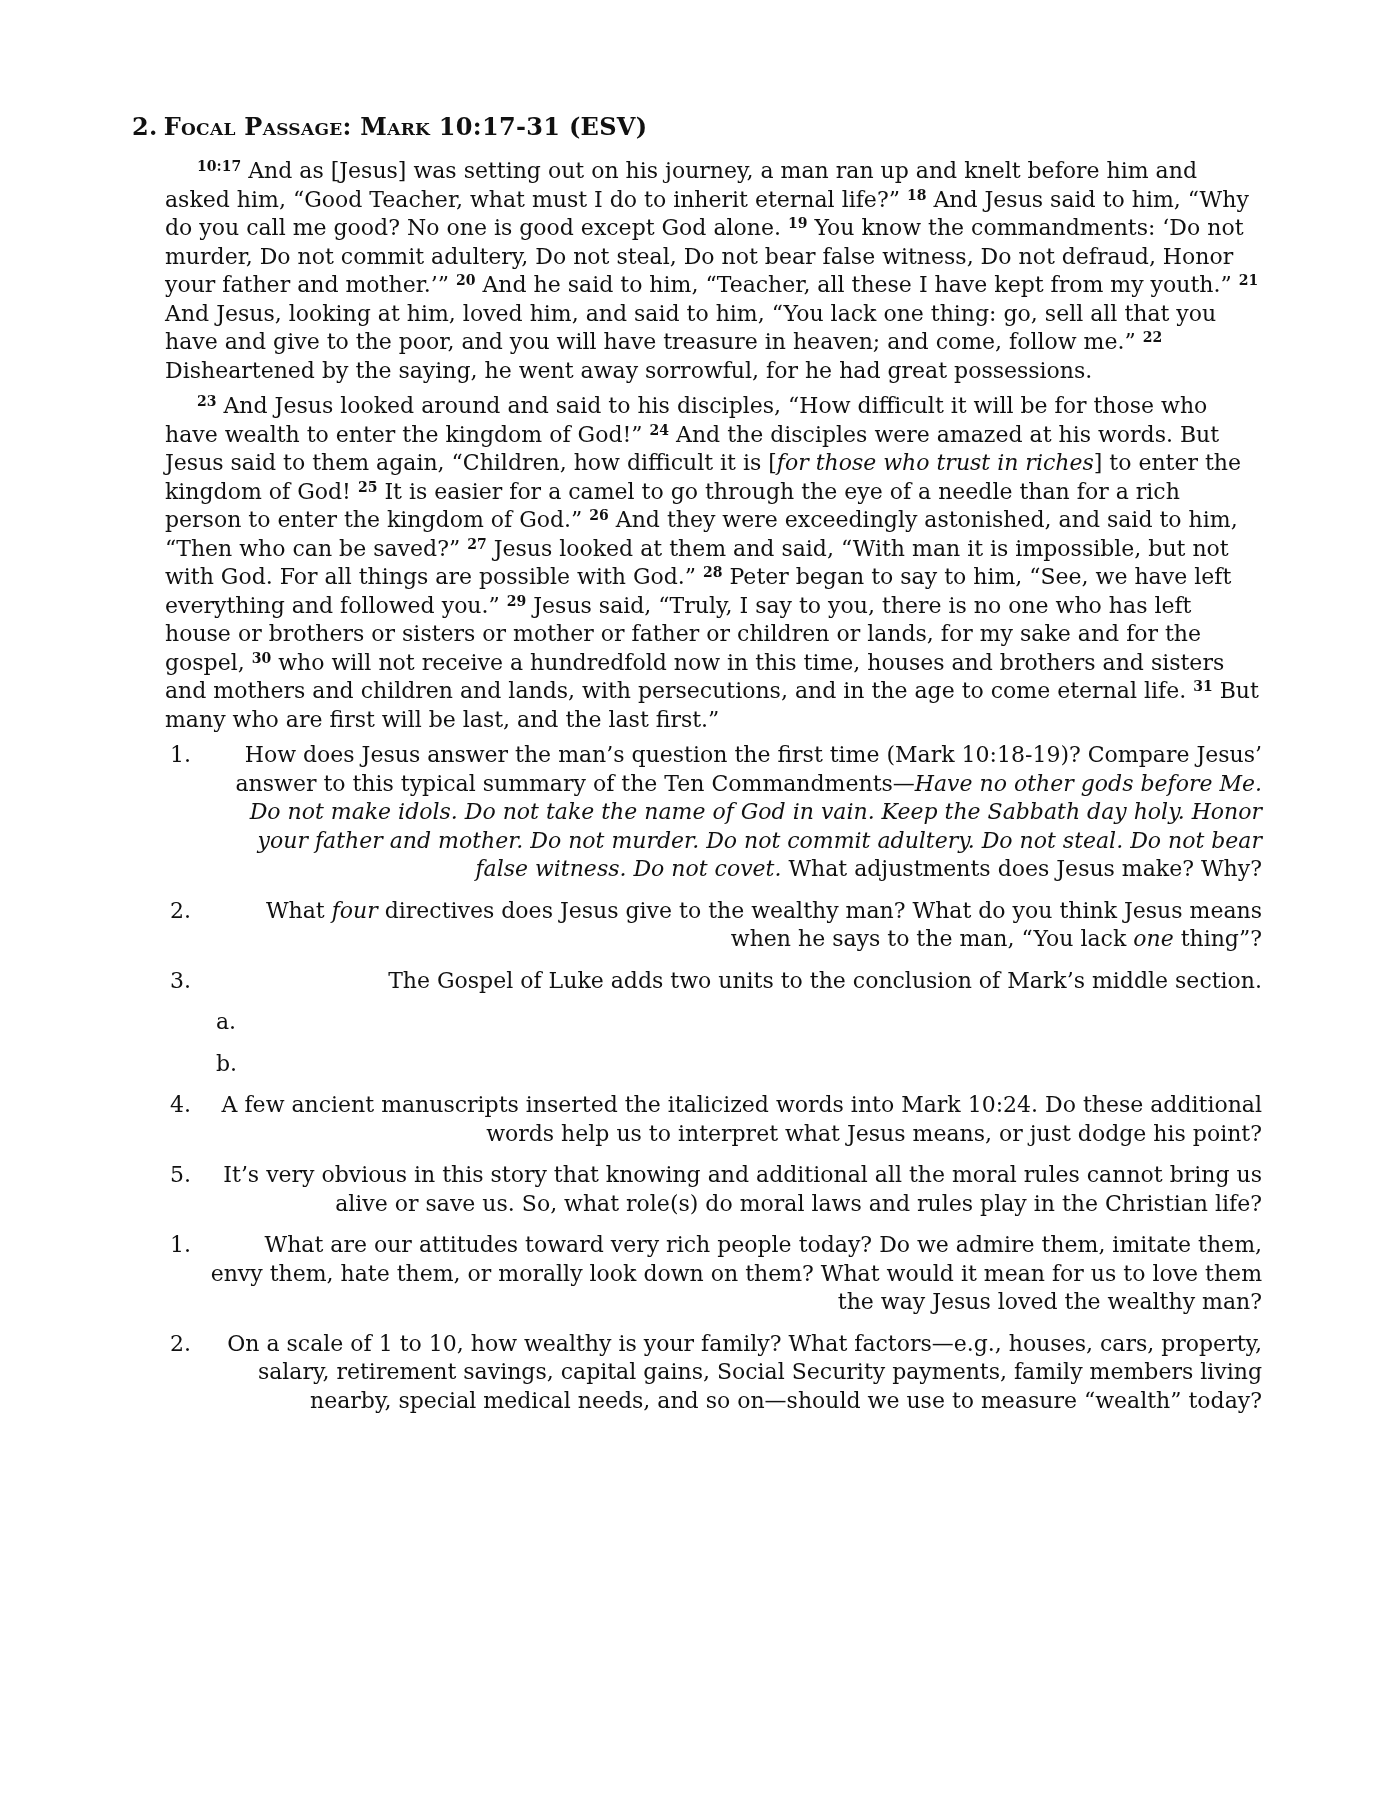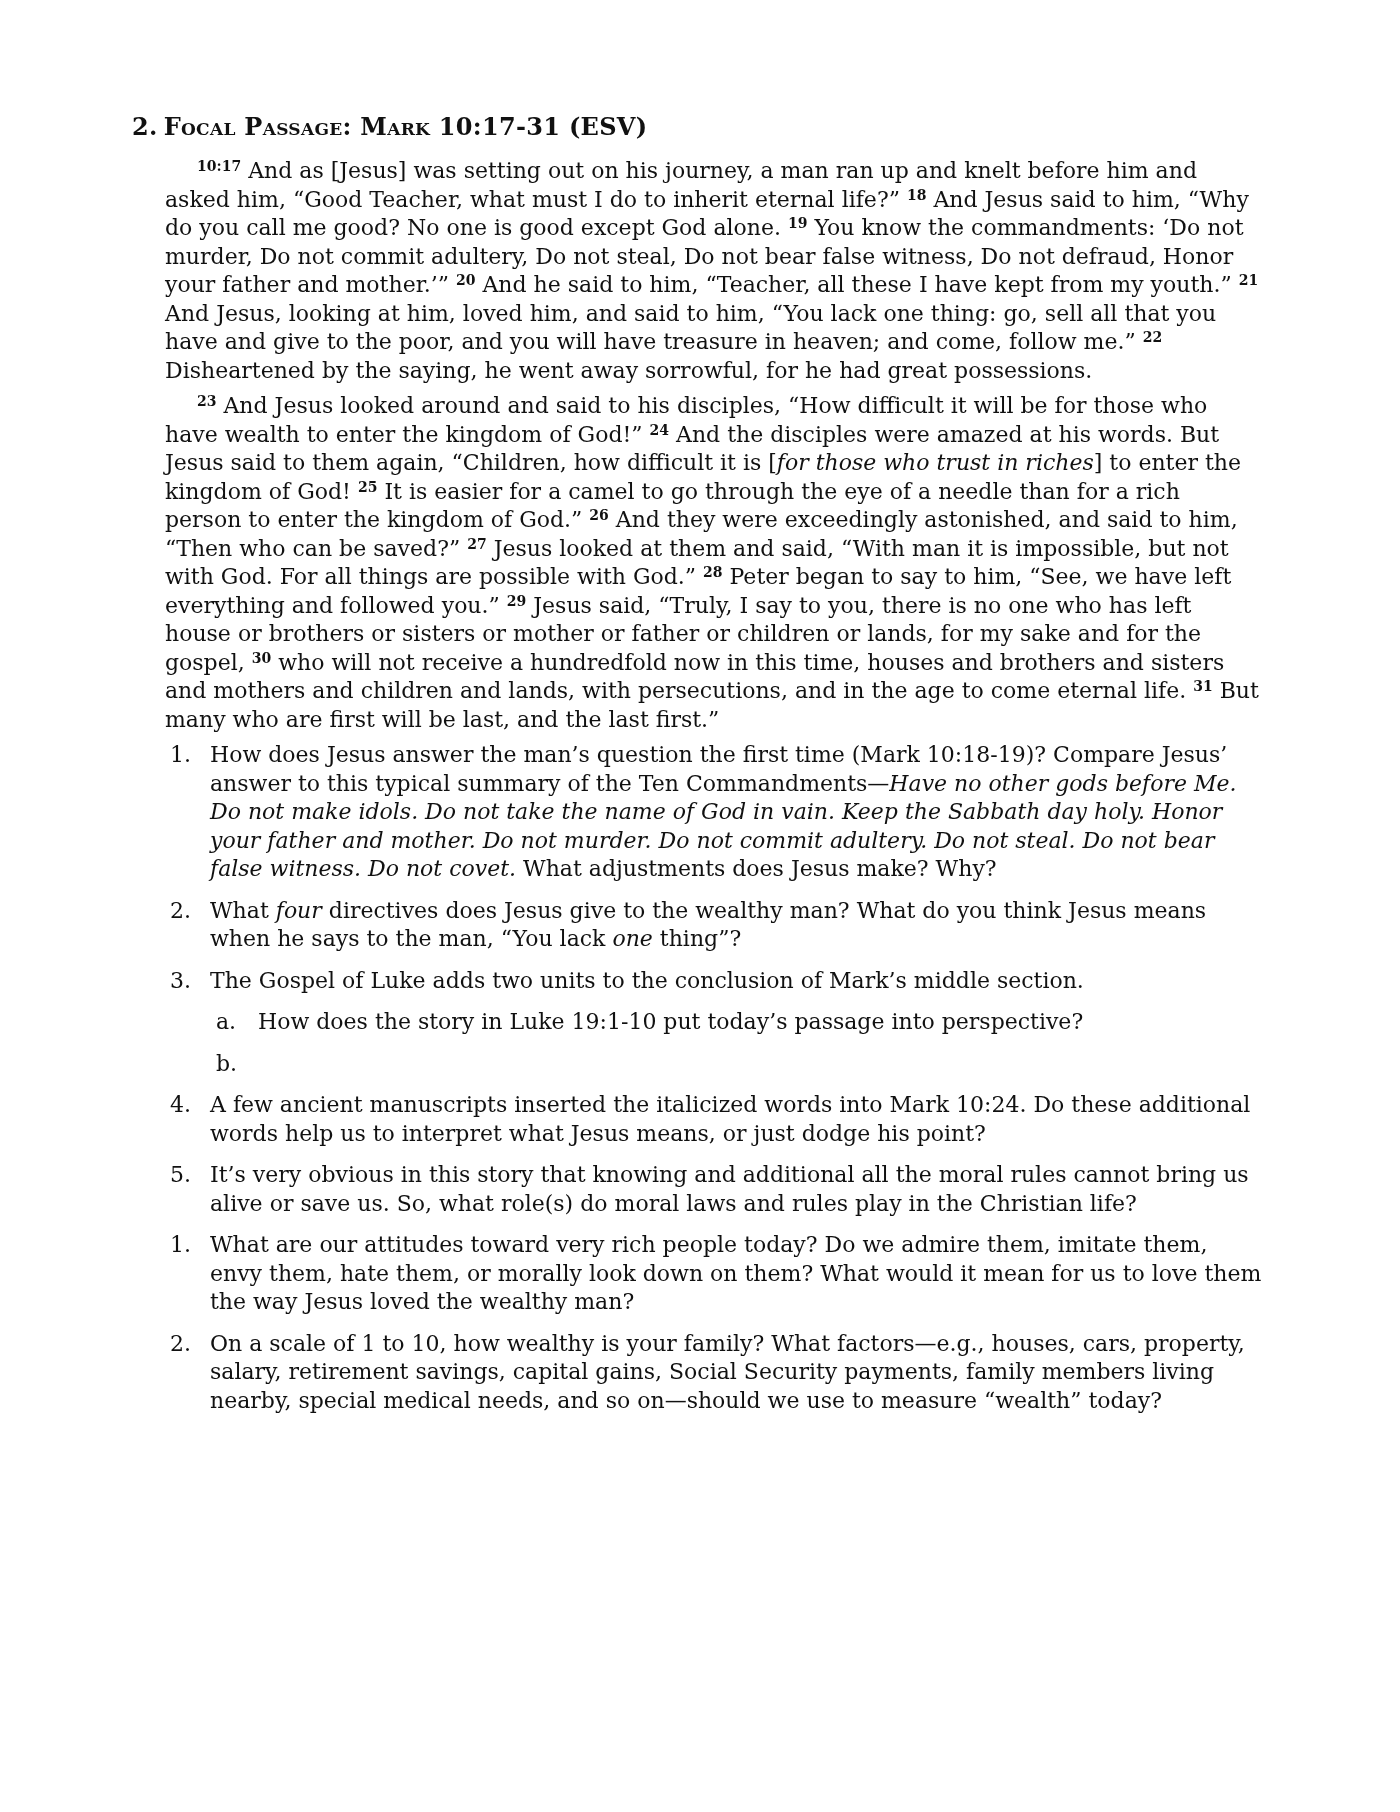--- a/index.html
+++ b/index.html
@@ -27,21 +27,21 @@
     white-space:nowrap;
   }
   .doc-section.later .section-heading{margin-top:10px;}
   .sec-num{margin-right:6px;}
   .passage{width:1130px;padding-left:33px;box-sizing:border-box;}
   .passage p{margin:0 0 7px 0;text-indent:32px;}
   .q-list{width:1130px;}
   .q-item,.q-sub-item{display:flex;margin:0 0 13px 0;}
   .q-item .q-marker{flex:0 0 40px;margin-left:38px;}
   .q-sub-item .q-marker{flex:0 0 42px;margin-left:84px;}
-  .q-text{flex:1 1 auto;}
+  .q-text{flex:1 1 auto;text-align:right;}
   sup.verse{
     font-weight:bold;
     font-size:14px;
     line-height:0;
     position:relative;
     top:-7px;
     vertical-align:baseline;
   }
   em{font-style:italic;}
 </style>
@@ -69,21 +69,20 @@
         <div class="q-item">
           <span class="q-marker">2.</span>
           <div class="q-text">What <em>four</em> directives does Jesus give to the wealthy man? What do you think Jesus means when he says to the man, “You lack <em>one</em> thing”?</div>
         </div>
         <div class="q-item">
           <span class="q-marker">3.</span>
           <div class="q-text">The Gospel of Luke adds two units to the conclusion of Mark’s middle section.</div>
         </div>
         <div class="q-sub-item">
           <span class="q-marker">a.</span>
-          <div class="q-text">How does the story in Luke 19:1-10 put today’s passage into perspective?</div>
         </div>
         <div class="q-sub-item">
           <span class="q-marker">b.</span>
         </div>
         <div class="q-item">
           <span class="q-marker">4.</span>
           <div class="q-text">A few ancient manuscripts inserted the italicized words into Mark 10:24. Do these additional words help us to interpret what Jesus means, or just dodge his point?</div>
         </div>
         <div class="q-item">
           <span class="q-marker">5.</span>

